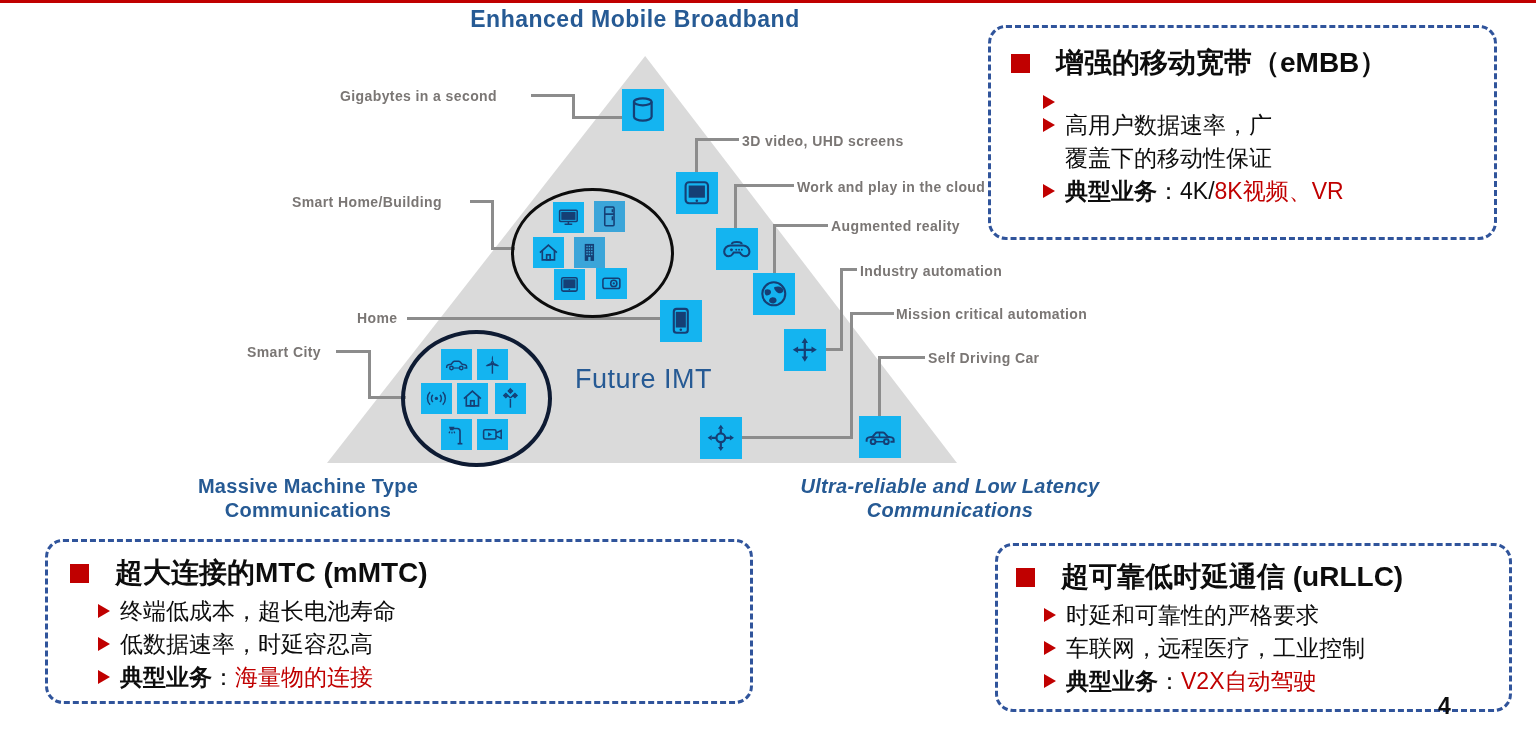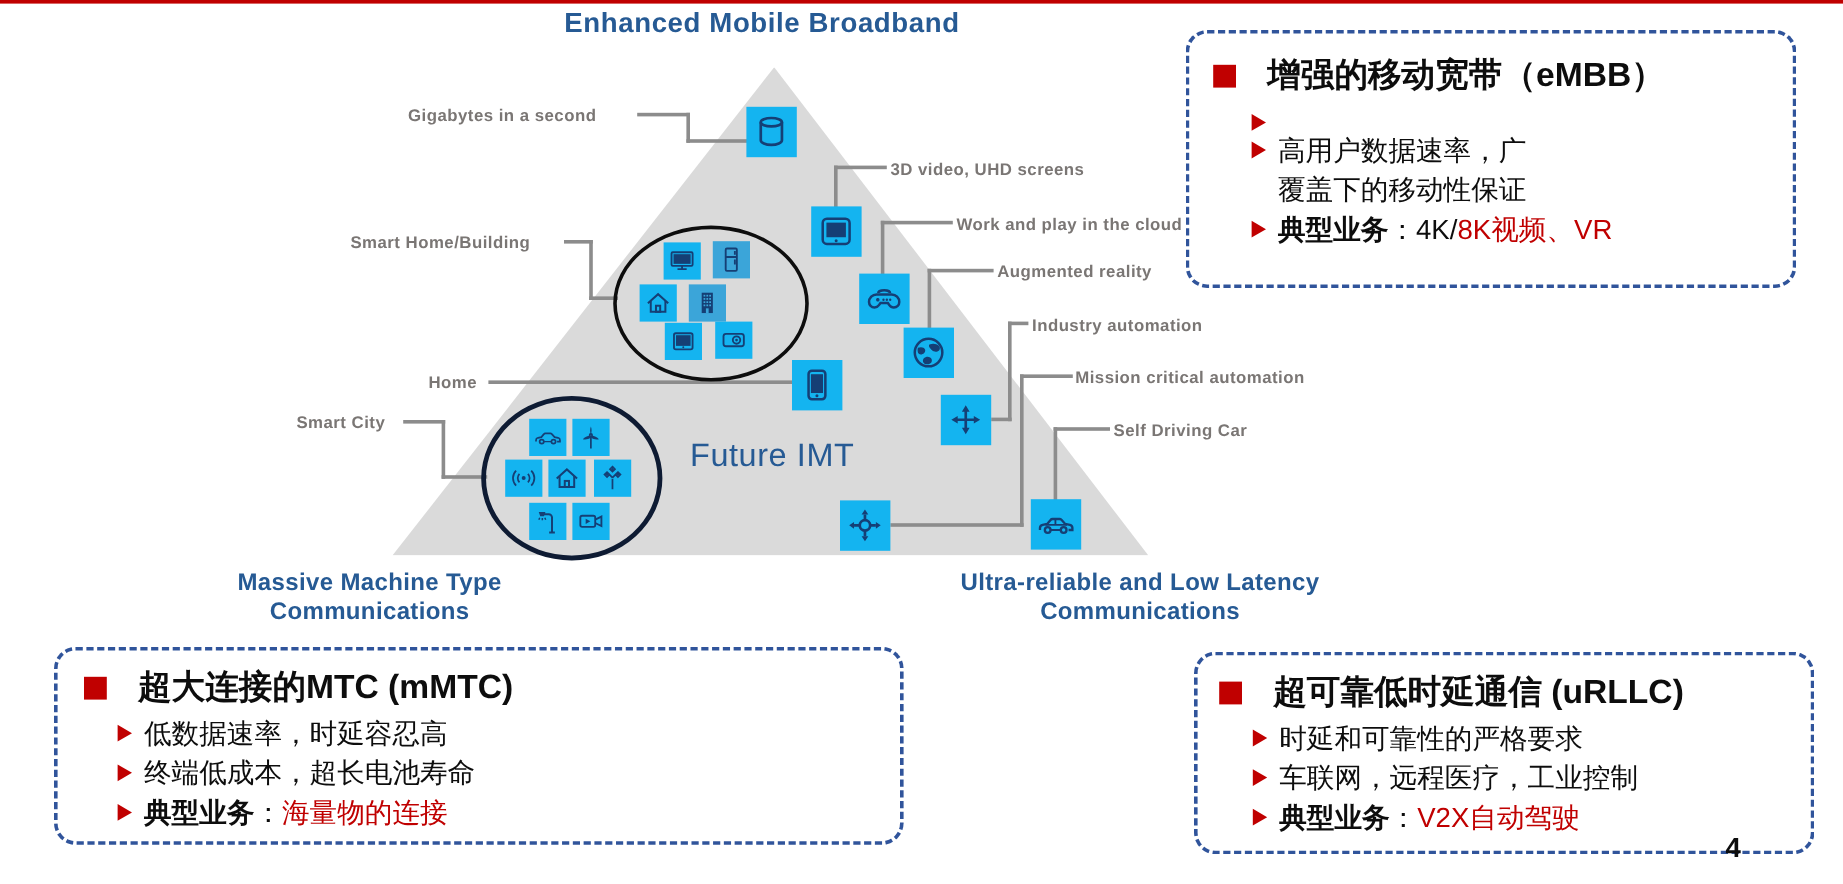--- a/index.html
+++ b/index.html
@@ -70,21 +70,21 @@
 <div class="slide">
   <div class="top-red-bar"></div>
 
   <div class="triangle"></div>
 
   <div class="diagram-title">Enhanced Mobile Broadband</div>
   <div class="corner-title" style="left:128px;top:474px;width:360px;">
     <div>Massive Machine Type</div>
     <div>Communications</div>
   </div>
-  <div class="corner-title" style="left:748px;top:474px;width:404px;">
+  <div class="corner-title" style="left:748px;top:474px;width:404px;font-style:italic;">
     <div>Ultra-reliable  and Low Latency</div>
     <div>Communications</div>
   </div>
   <div class="future-imt">Future IMT</div>
 
   <div class="dlabel" style="left:340px;top:88px;">Gigabytes in a second</div>
   <div class="dlabel" style="left:292px;top:194px;">Smart Home/Building</div>
   <div class="dlabel" style="left:357px;top:310px;">Home</div>
   <div class="dlabel" style="left:247px;top:344px;">Smart City</div>
   <div class="dlabel" style="left:742px;top:133px;">3D video, UHD  screens</div>
@@ -321,25 +321,25 @@
   </div>
 
   <div class="callout" style="left:45px;top:539px;width:708px;height:165px;padding:12px 0 0 22px;box-sizing:border-box;">
     <div class="head">
       <span class="sq-bullet"></span>
       <span class="t">超大连接的MTC (mMTC)</span>
     </div>
     <div class="bullets" style="margin:3px 0 0 28px;">
       <div class="brow">
         <span class="arrow"></span>
+        <span>终端低成本，超长电池寿命</span>
+      </div>
+      <div class="brow">
+        <span class="arrow"></span>
         <span>低数据速率，时延容忍高</span>
-      </div>
-      <div class="brow">
-        <span class="arrow"></span>
-        <span>终端低成本，超长电池寿命</span>
       </div>
       <div class="brow">
         <span class="arrow"></span>
         <span><span class="b">典型业务</span><span>：</span><span class="red">海量物的连接</span></span>
       </div>
     </div>
   </div>
 
   <div class="callout" style="left:995px;top:543px;width:517px;height:169px;padding:12px 0 0 18px;box-sizing:border-box;">
     <div class="head">

